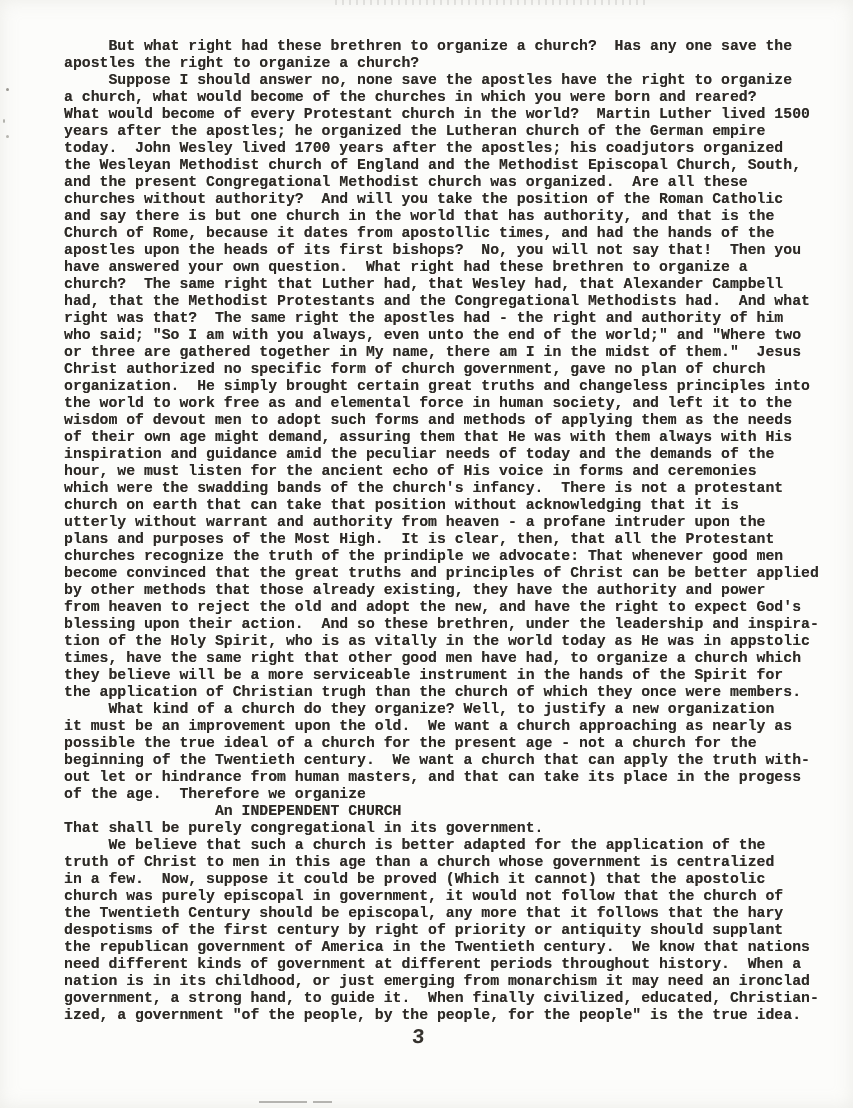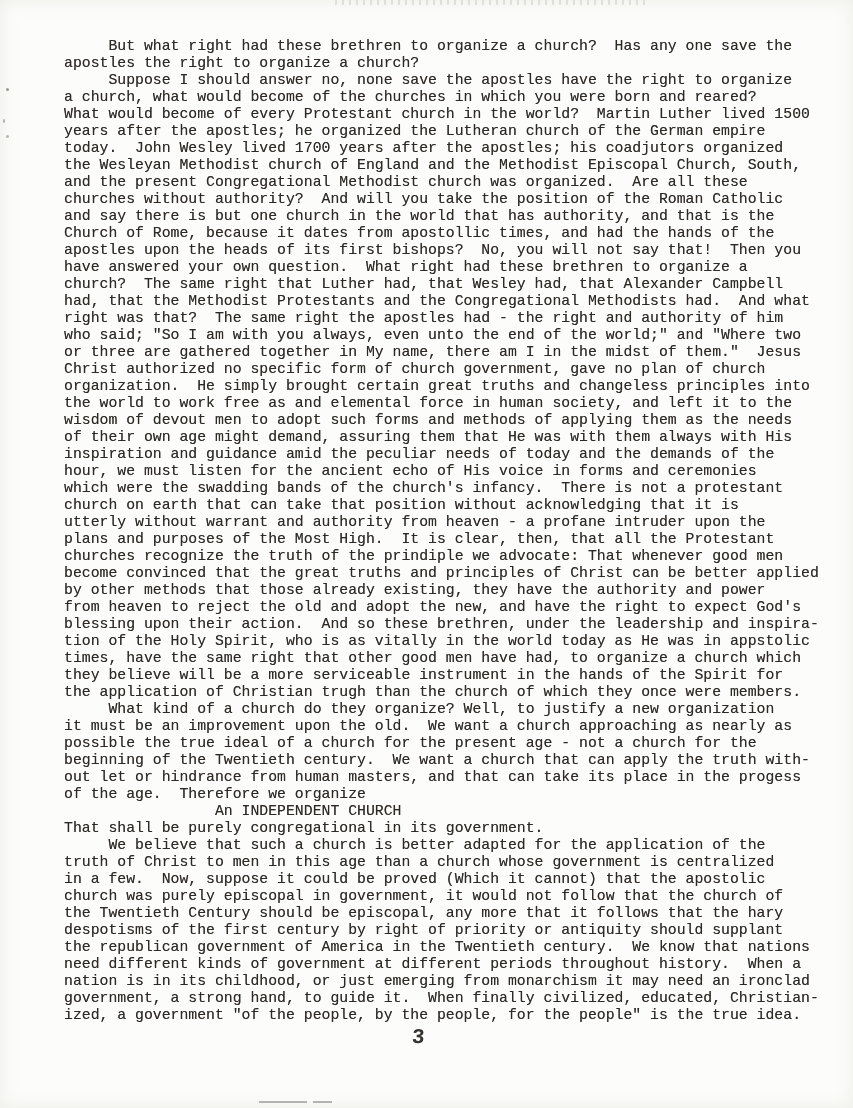--- a/index.html
+++ b/index.html
@@ -17,21 +17,21 @@
     font-family: "Liberation Mono", "DejaVu Sans Mono", monospace;
   }
   .typed-text {
     position: absolute;
     left: 64px;
     top: 38px;
     margin: 0;
     font-family: "Liberation Mono", "DejaVu Sans Mono", monospace;
     font-size: 14.8px;
     line-height: 17px;
-    font-weight: 400;
+    font-weight: 700;
     color: #2d2a26;
     white-space: pre;
     letter-spacing: 0;
     text-shadow: 0 0 0.6px rgba(45,42,38,0.55);
   }
   .page-number {
     position: absolute;
     left: 412px;
     top: 1026px;
     font-family: "Liberation Mono", "DejaVu Sans Mono", monospace;

